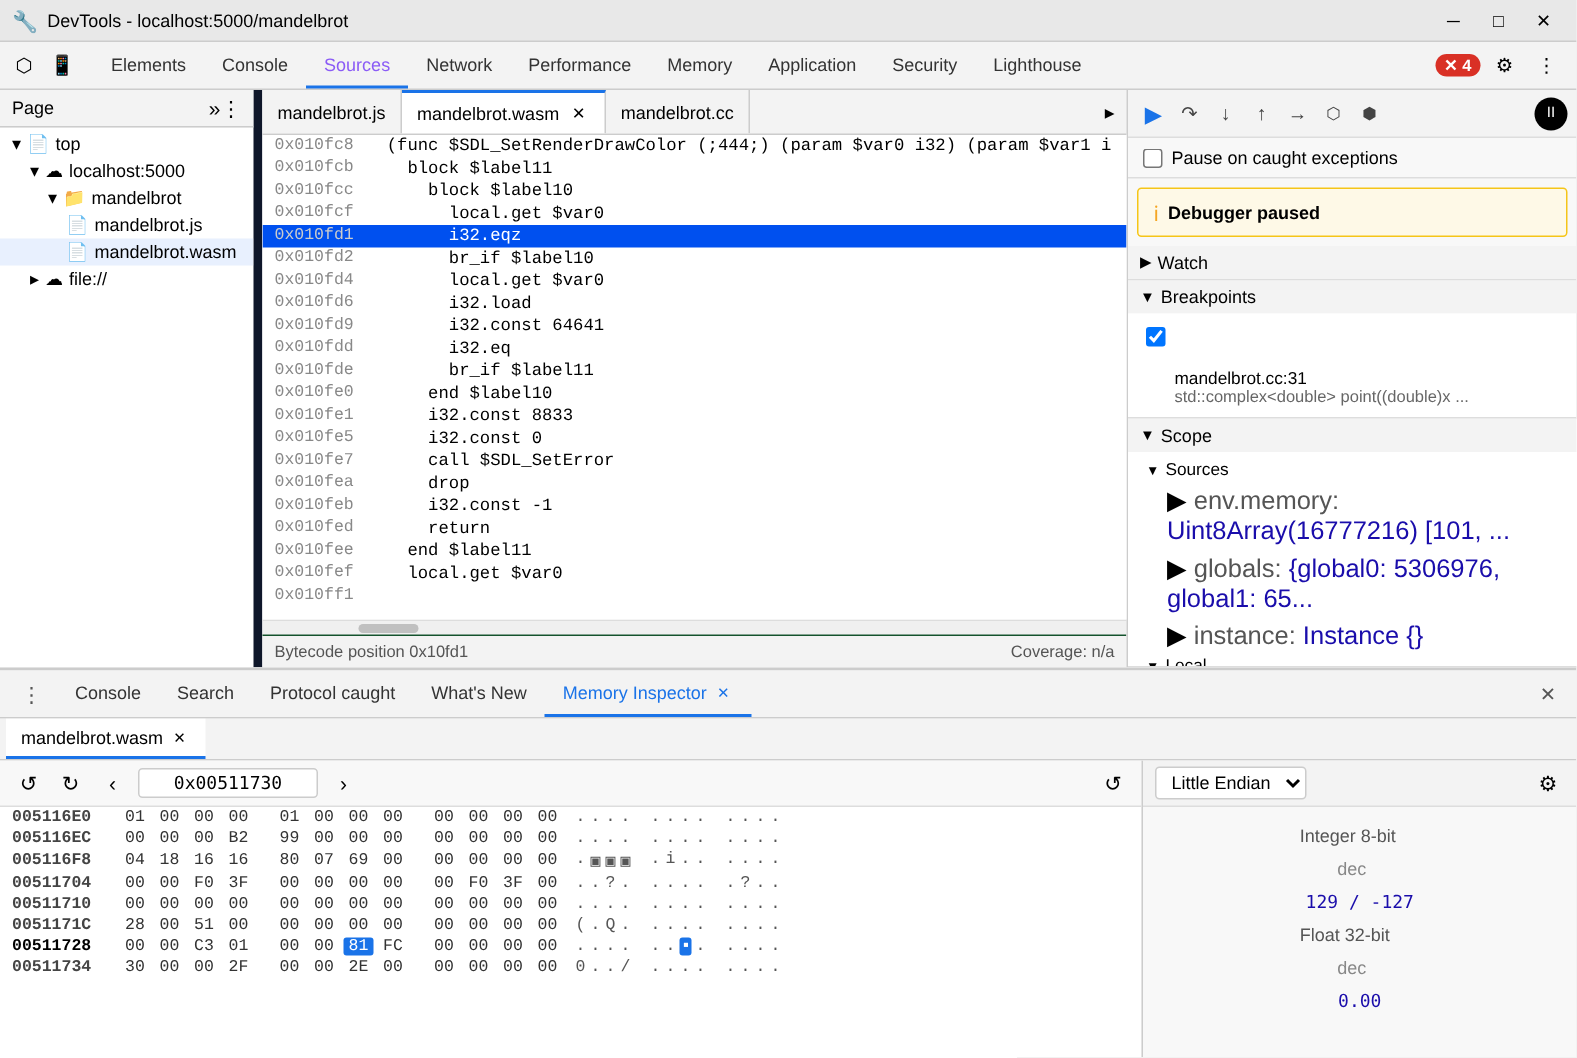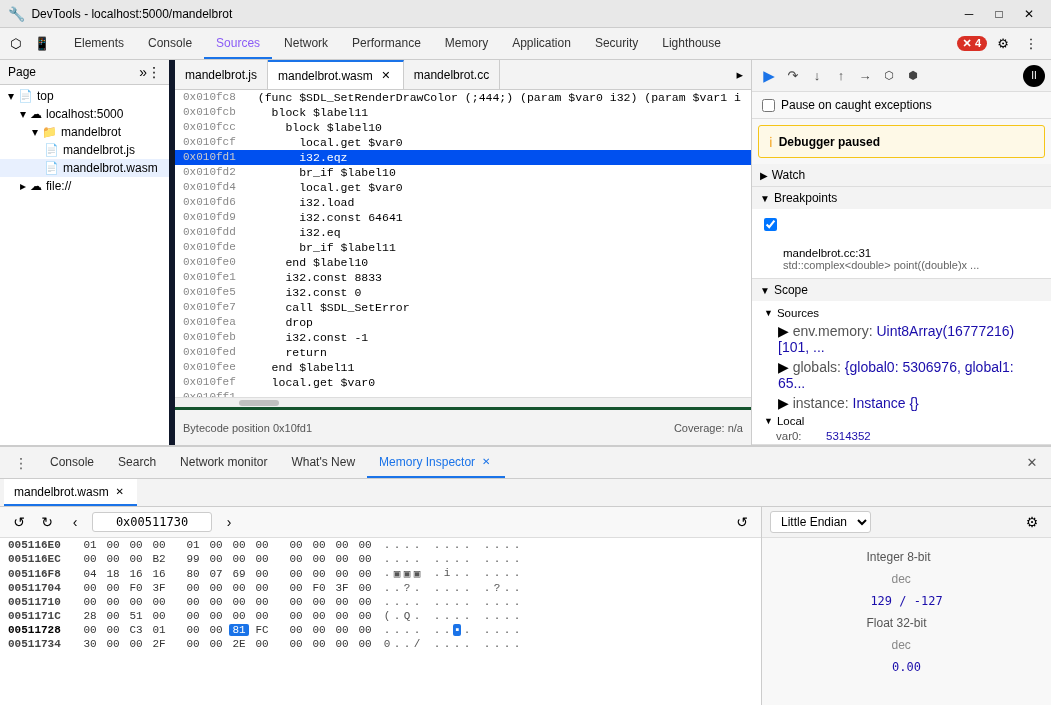--- a/index.html
+++ b/index.html
@@ -189,24 +189,24 @@
     .code-instr {
       padding: 1px 4px;
       white-space: pre;
     }
     #status-bar {
       display: flex;
       align-items: center;
       justify-content: space-between;
       padding: 2px 8px;
       background: #f3f3f3;
-      border-top: 3px solid #14532d;
+      border-top: 1px solid #14532d;
       font-size: 11px;
       color: #555;
-      height: 38px;
+      height: 22px;
     }
 
     
     #debugger-panel {
       width: 300px;
       background: #f8f8f8;
       border-left: 1px solid #ccc;
       display: flex;
       flex-direction: column;
       overflow: hidden;
@@ -270,21 +270,21 @@
     .breakpoint-item {
       display: flex;
       align-items: flex-start;
       gap: 6px;
       padding: 3px 0;
       font-size: 11.5px;
     }
     .breakpoint-item input { margin-top: 2px; }
     .breakpoint-item .bp-file { font-weight: 500; margin-top: 31px; }
     .breakpoint-item .bp-detail { color: #666; font-size: 11px; }
-    .scope-item { padding: 2px 0; font-size: 14px; }
+    .scope-item { padding: 2px 0; font-size: 17px; }
     .scope-item .key { color: #555; }
     .scope-item .val { color: #1a0dab; }
     .scope-group-header {
       display: flex; align-items: center; gap: 4px;
       padding: 2px 0; cursor: pointer; font-size: 11.5px;
     }
     .scope-group-header .arrow { font-size: 9px; }
     .local-vars { padding-left: 12px; }
     .local-var-row { display: flex; gap: 15px; padding: 1px 0; font-size: 11.5px; }
     .local-var-key { color: #555; min-width: 35px; }
@@ -823,21 +823,21 @@
         <div id="bottom-left-btn">
           <button>⋮</button>
         </div>
         <button class="bottom-tab">
           <span>Console</span>
         </button>
         <button class="bottom-tab">
           <span>Search</span>
         </button>
         <button class="bottom-tab">
-          <span>Network monitor</span>
+          <span>Protocol caught</span>
         </button>
         <button class="bottom-tab">
           <span>What's New</span>
         </button>
         <button class="bottom-tab active">
           <span>Memory Inspector</span>
           <span class="close-x">✕</span>
         </button>
         <div id="bottom-close-btn">
           <button>✕</button>

